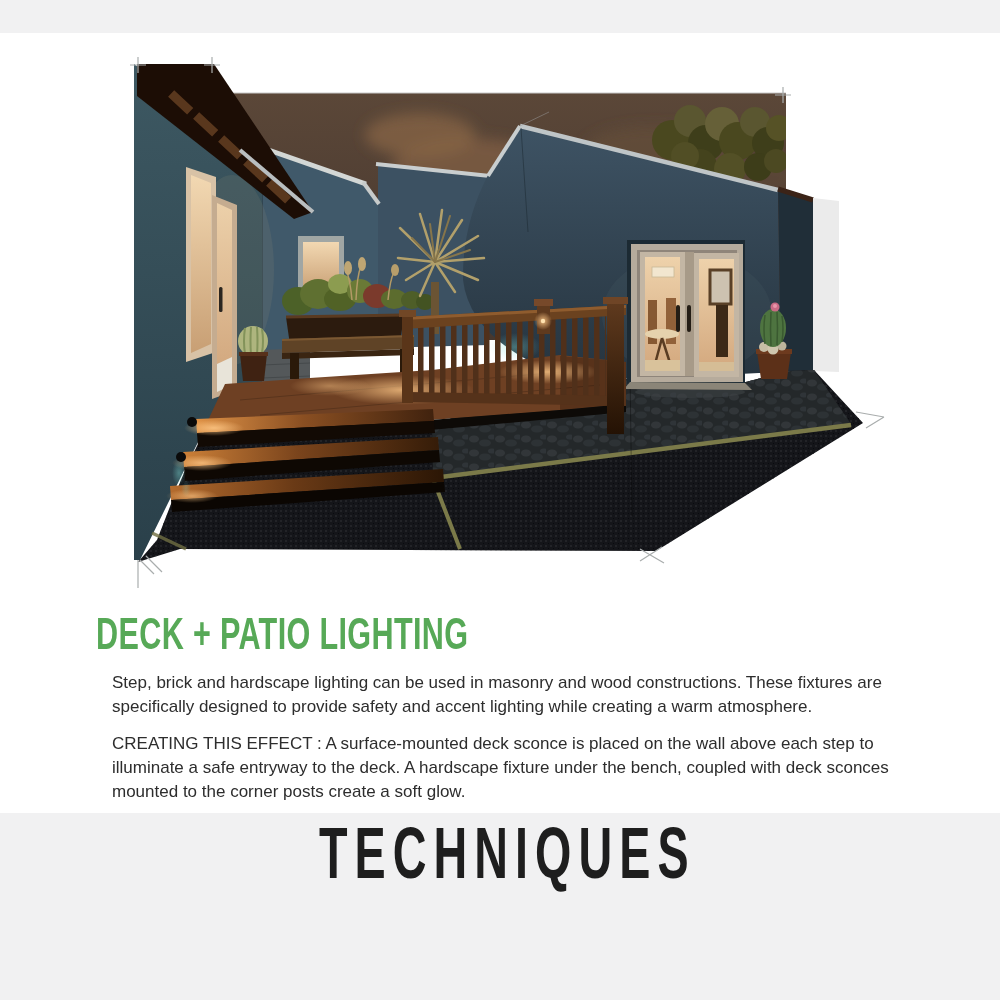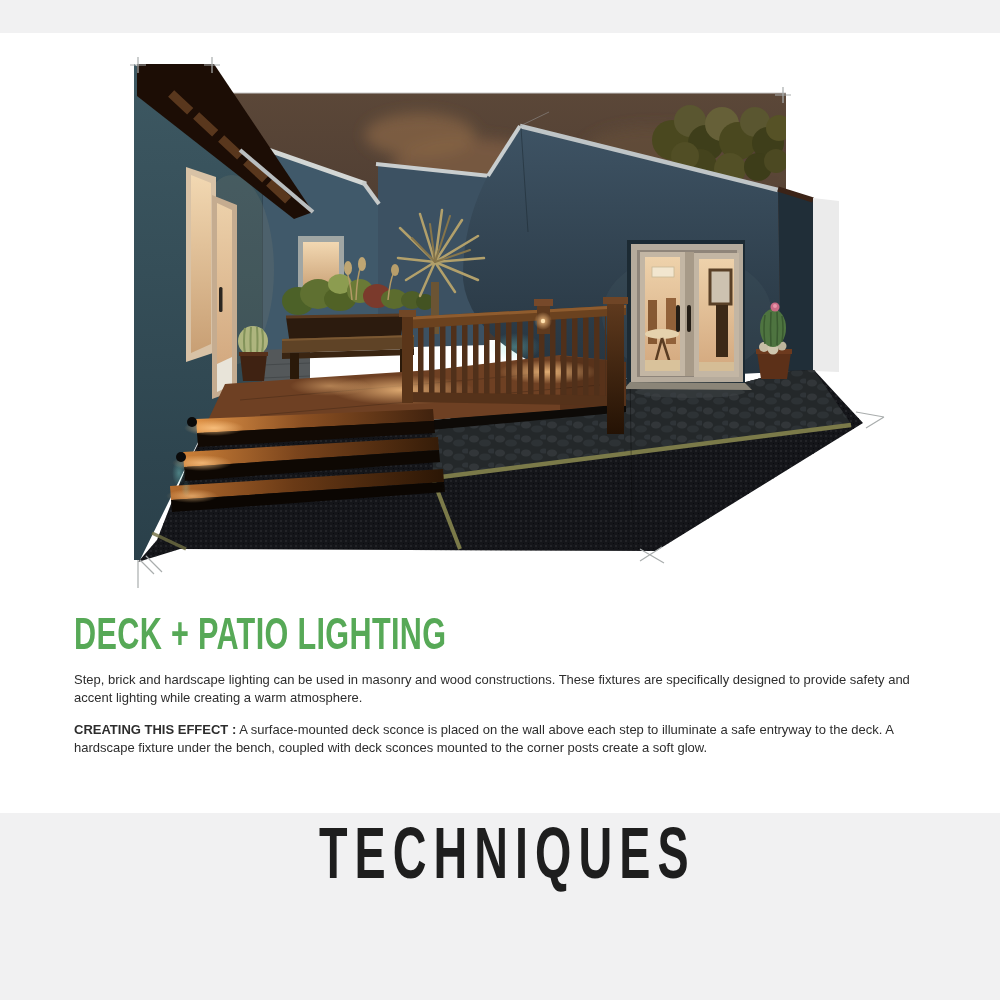--- a/index.html
+++ b/index.html
@@ -8,26 +8,26 @@
     --text-color:#2d2d2d;
     --title-dark:#1e1e1e;
   }
   *{box-sizing:border-box;}
   html,body{margin:0;padding:0;background:#ffffff;}
   .page{position:relative;width:1000px;height:1000px;background:#ffffff;overflow:hidden;
         font-family:"Liberation Sans",sans-serif;}
   .top-band{position:absolute;left:0;top:0;width:1000px;height:33px;background:var(--band-bg);}
   .hero{position:absolute;left:0;top:0;width:1000px;height:600px;}
   .hero svg{display:block;width:1000px;height:600px;}
-  .content{position:absolute;left:74px;top:611px;width:844px;}
+  .content{position:absolute;left:96px;top:611px;width:844px;}
   .section-title{display:inline-block;margin:0 0 15px 0;line-height:1;
         font-size:45px;font-weight:700;letter-spacing:.5px;color:var(--accent-green);
         transform:scaleX(.68);transform-origin:left top;white-space:nowrap;}
-  .body-text{margin:0 0 13px 0;font-size:13px;line-height:1.41;color:var(--text-color);}
-  .body-text .lead{font-weight:700;text-align:right;}
+  .body-text{margin:0 0 13px 16px;font-size:17px;line-height:1.41;color:var(--text-color);}
+  .body-text .lead{font-weight:400;text-align:right;}
   .footer{position:absolute;left:0;top:813px;width:1000px;height:187px;background:var(--band-bg);
         text-align:center;}
   .brand-line{padding-top:31px;line-height:1;}
   .brand-line .inner{display:inline-block;transform:scaleX(.73);white-space:nowrap;
         font-size:41px;font-weight:700;letter-spacing:2.5px;}
   .brand-primary{color:var(--accent-green);}
   .brand-secondary{color:var(--title-dark);}
   .brand-title-row{margin-top:3px;line-height:1;padding-left:15px;}
   .brand-title-row .inner{display:inline-block;transform:scaleX(.64);white-space:nowrap;
         font-size:73px;font-weight:700;letter-spacing:11px;color:var(--title-dark);}

